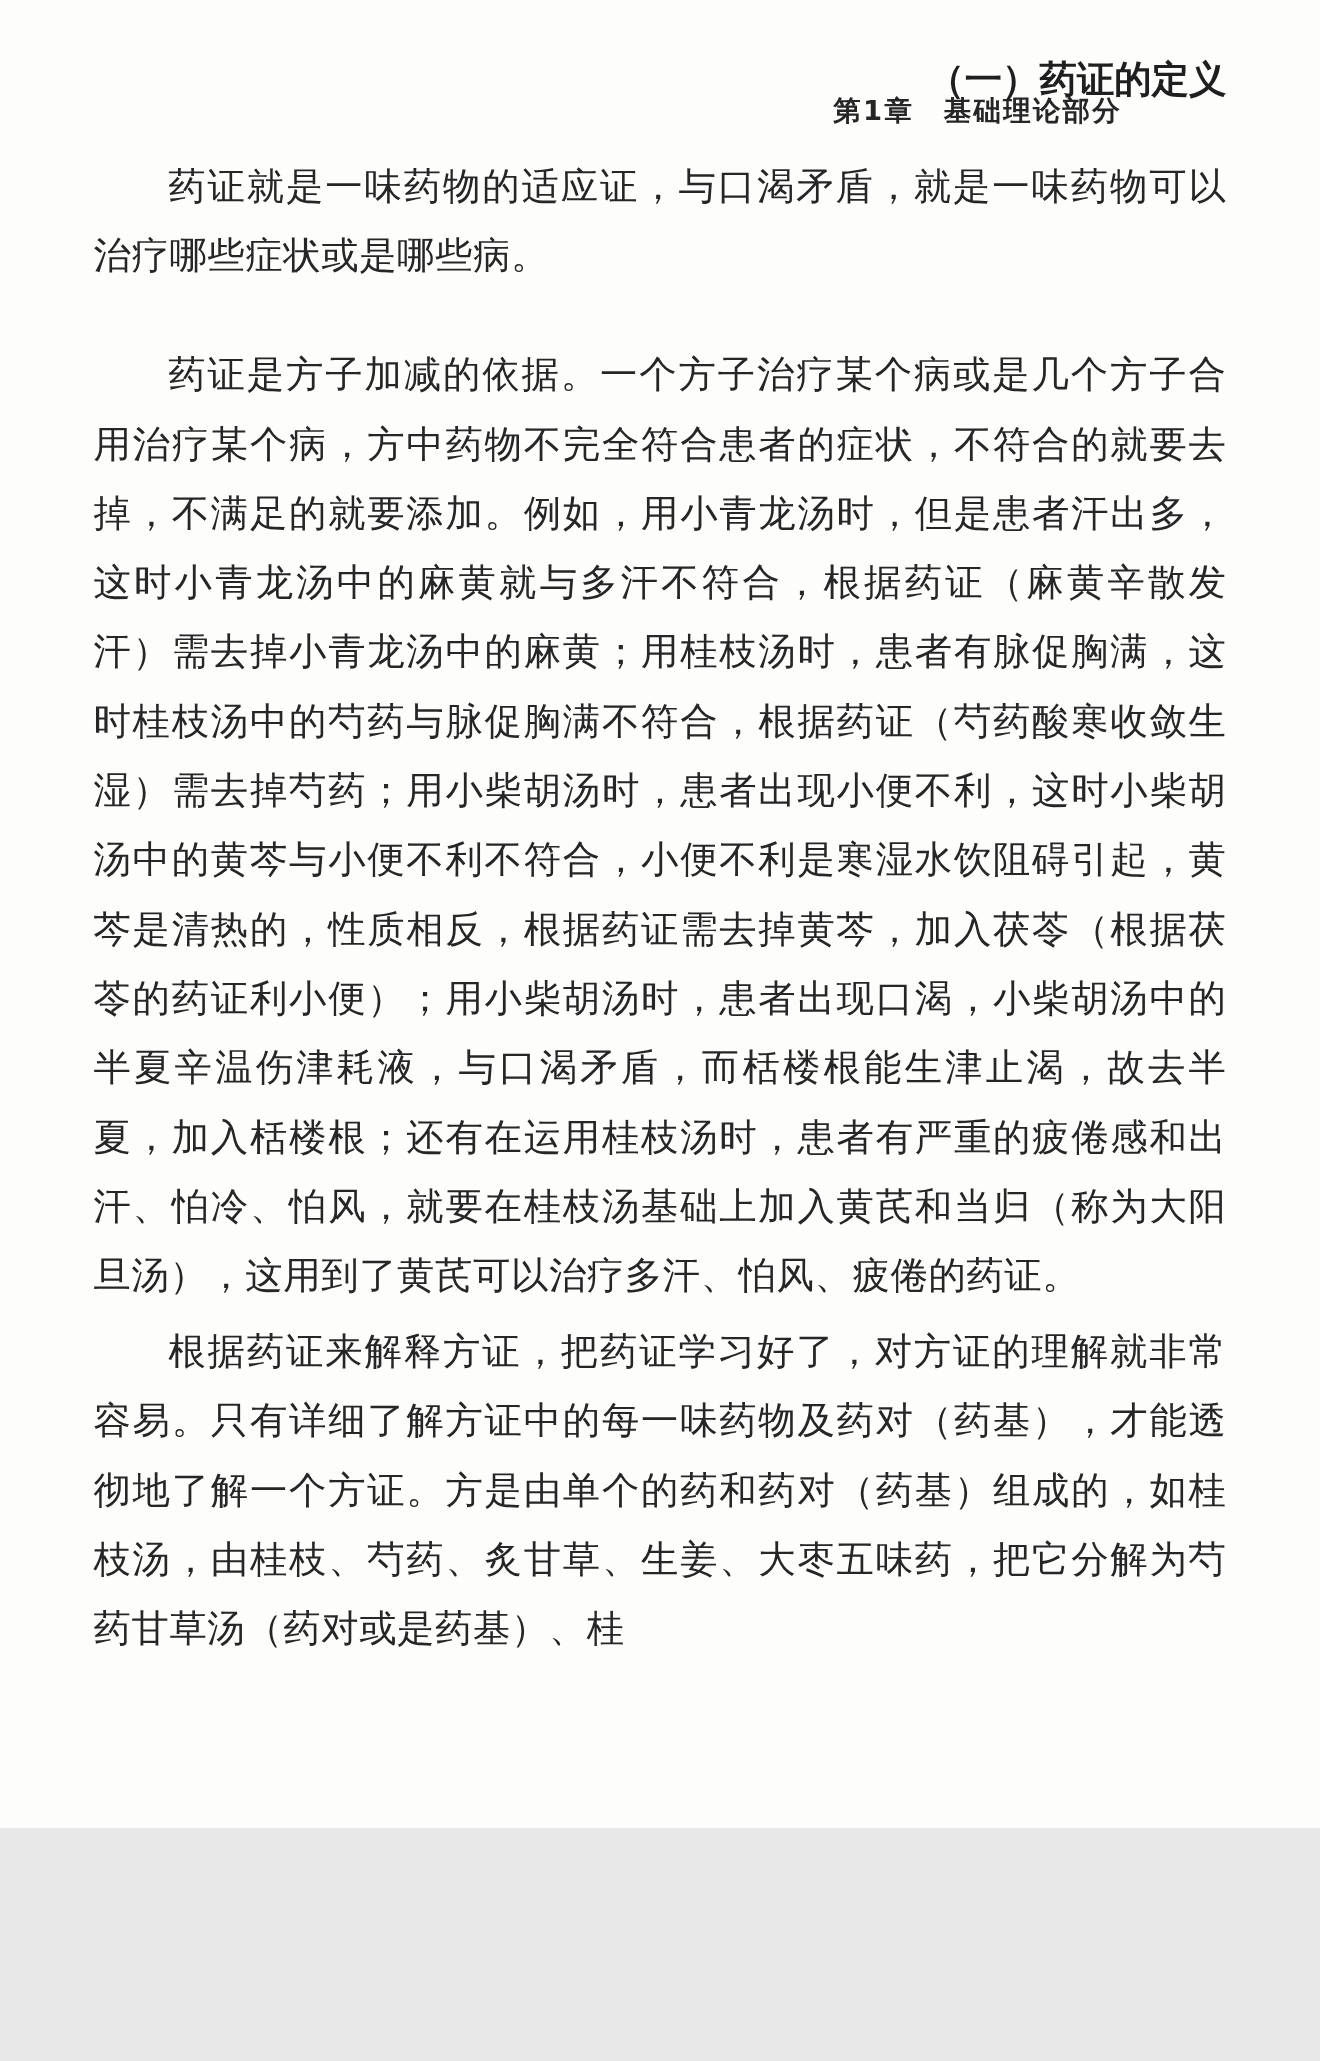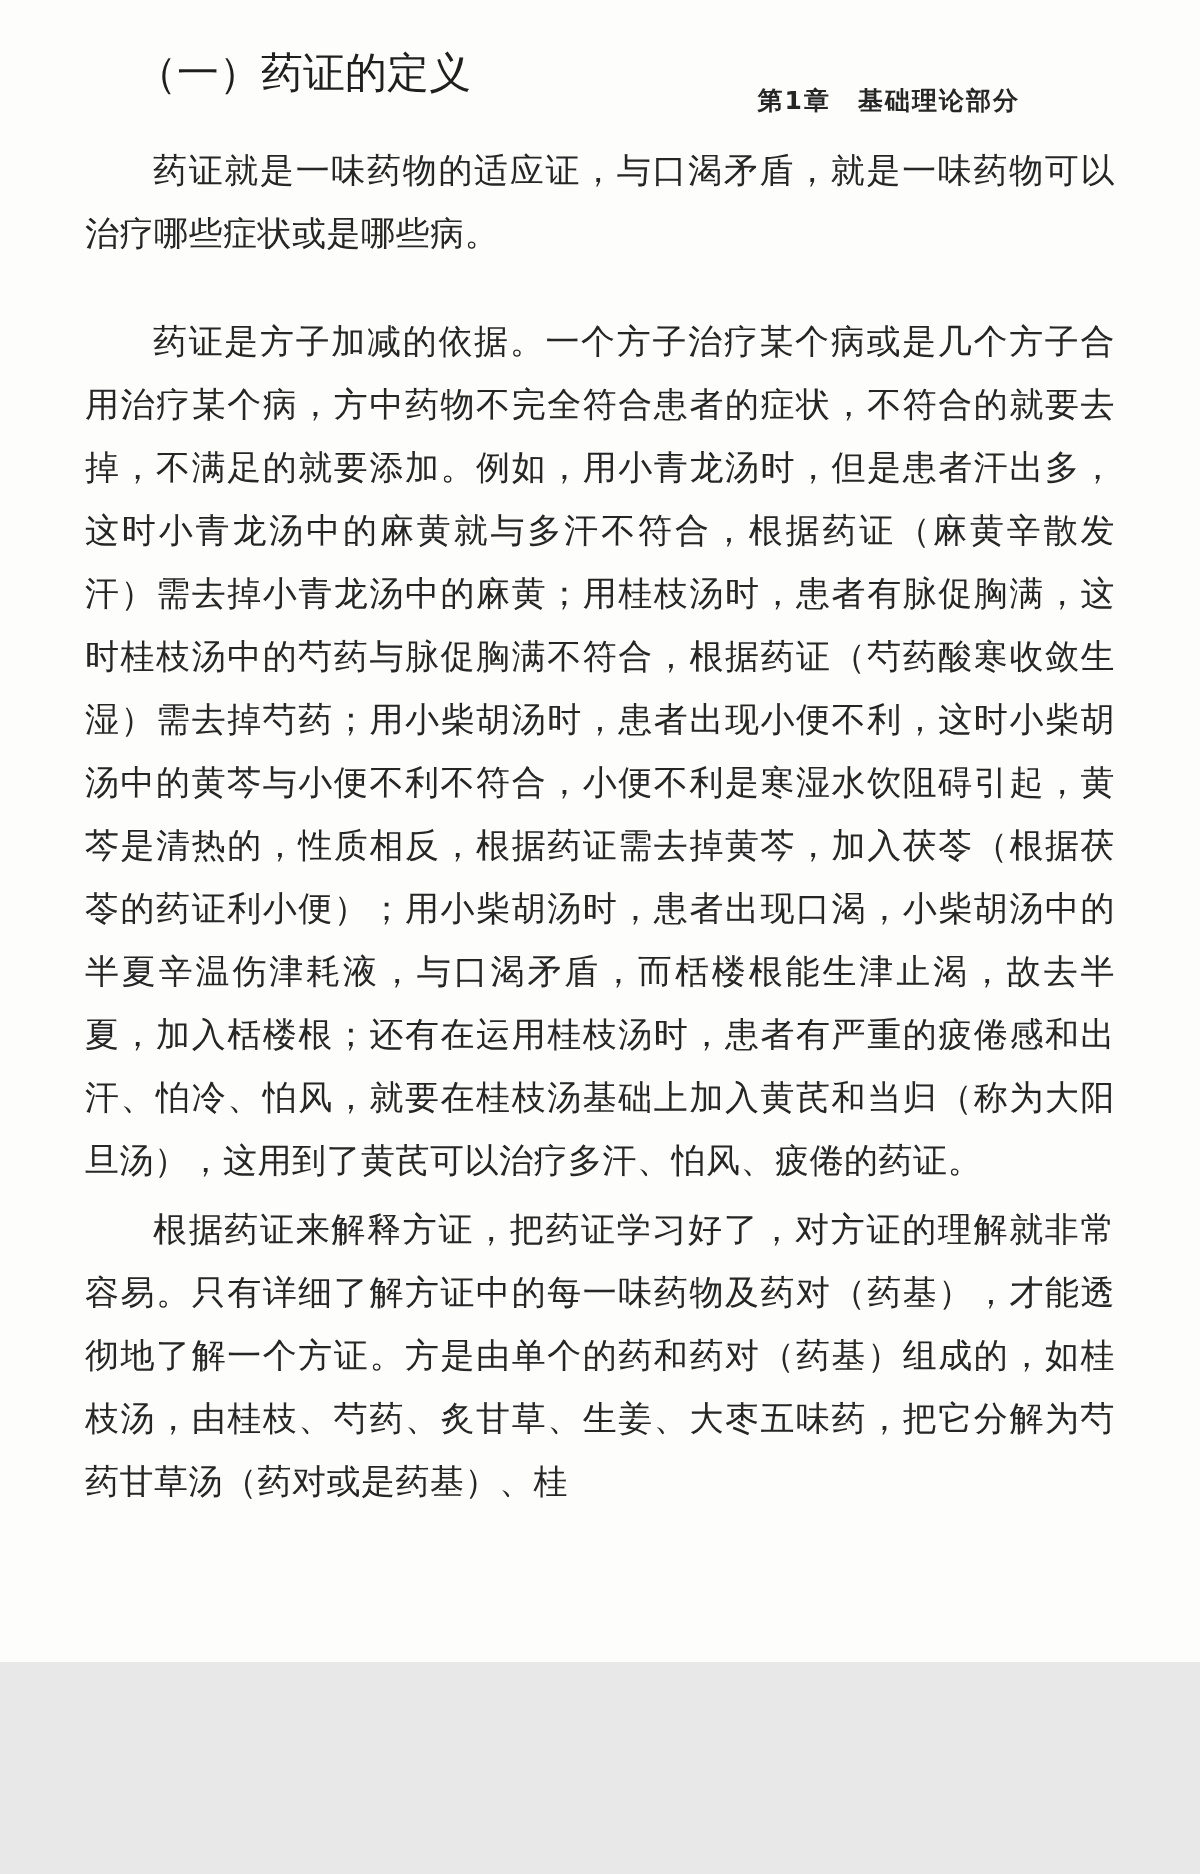--- a/index.html
+++ b/index.html
@@ -34,24 +34,25 @@
   .doc-title {
     margin: 181px 0 0 52px;
     font-size: 52px;
     line-height: 60px;
     font-weight: 700;
     letter-spacing: 4px;
     color: #1e1e1e;
   }
   .subsection-heading {
     margin: 52px 0 0 50px;
-    font-size: 42px;
+    font-size: 34px;
     line-height: 42px;
-    font-weight: 400;
+    font-weight: 700;
     color: #1f1f1f;
+    text-align: right;
   }
   .subsection-heading.first { margin-top: 52px; }
   .body-paragraph {
     margin: 35px 0 0 0;
     font-size: 34px;
     line-height: 63px;
     text-align: justify;
     text-justify: inter-ideograph;
     text-indent: 68px;
     letter-spacing: 0.5px;

